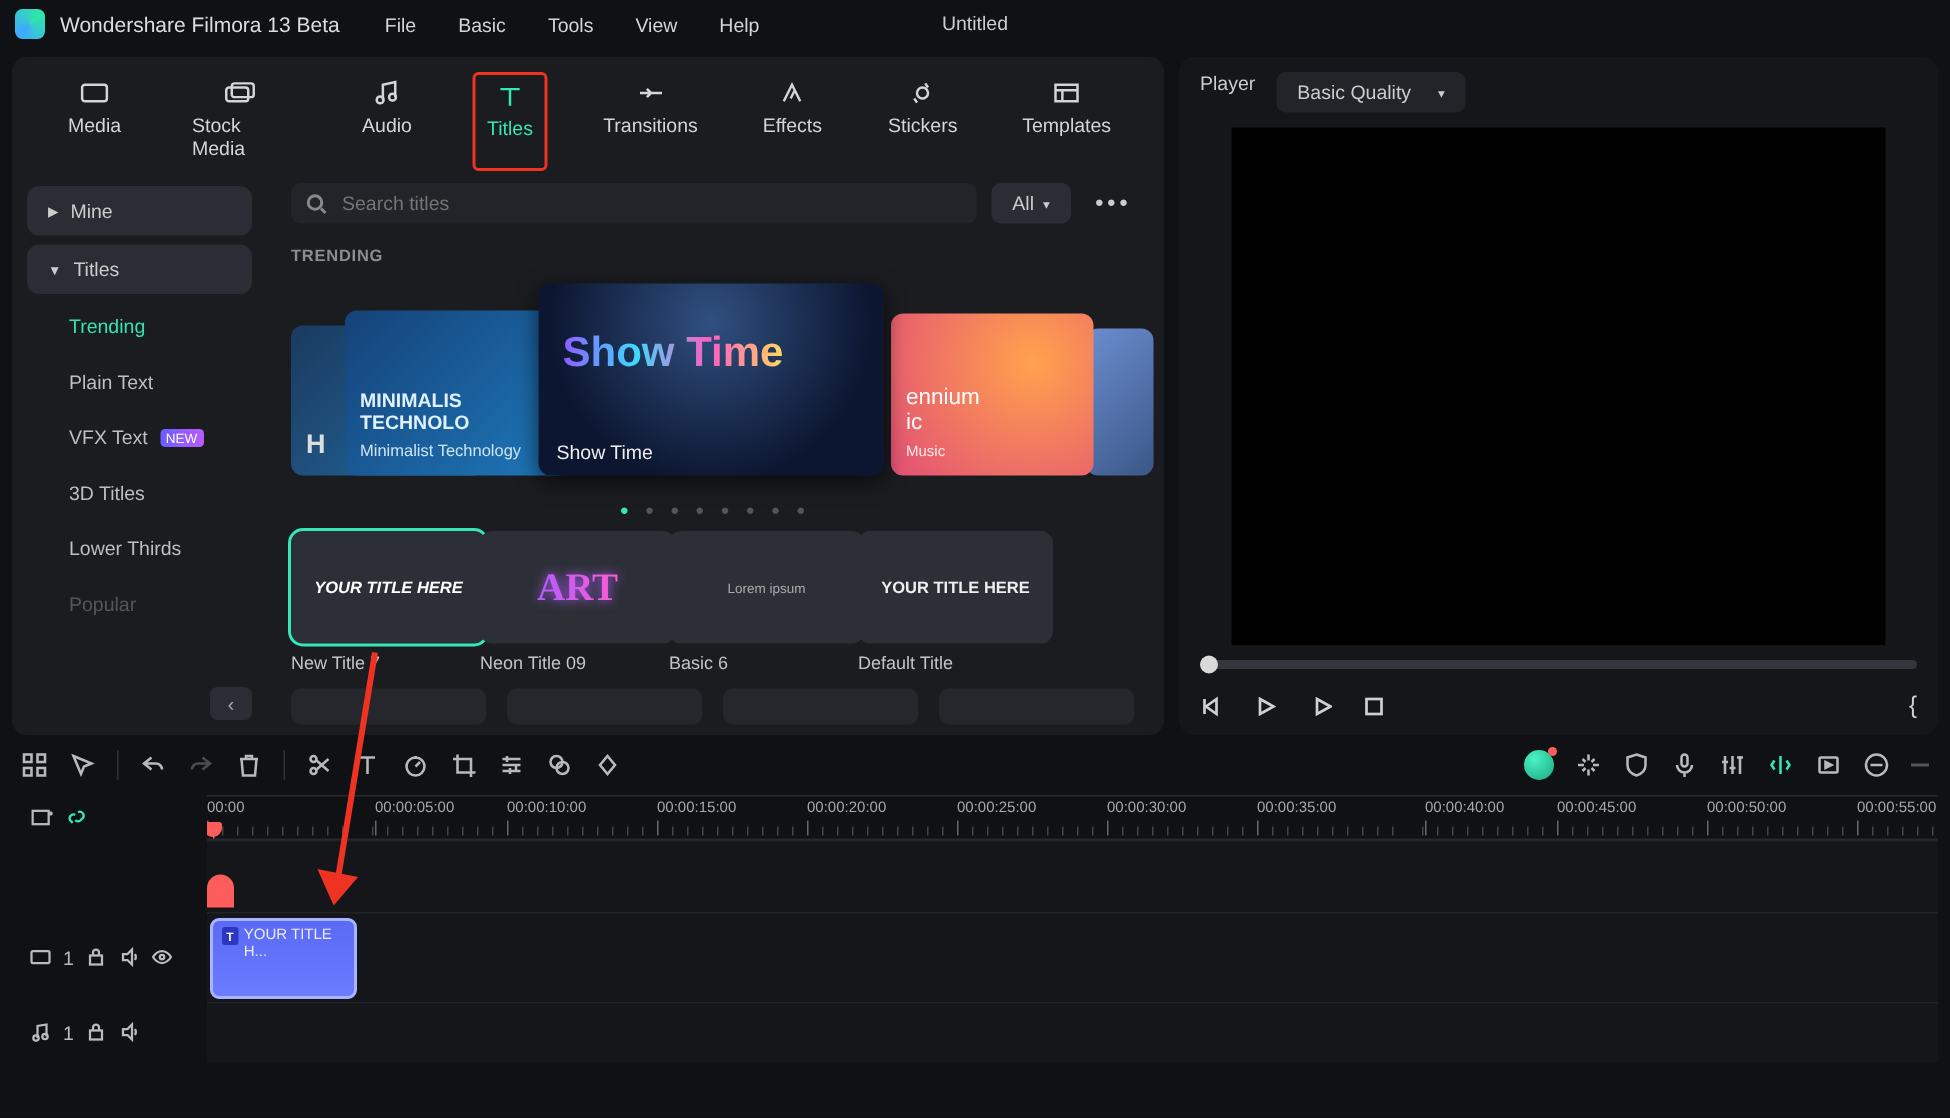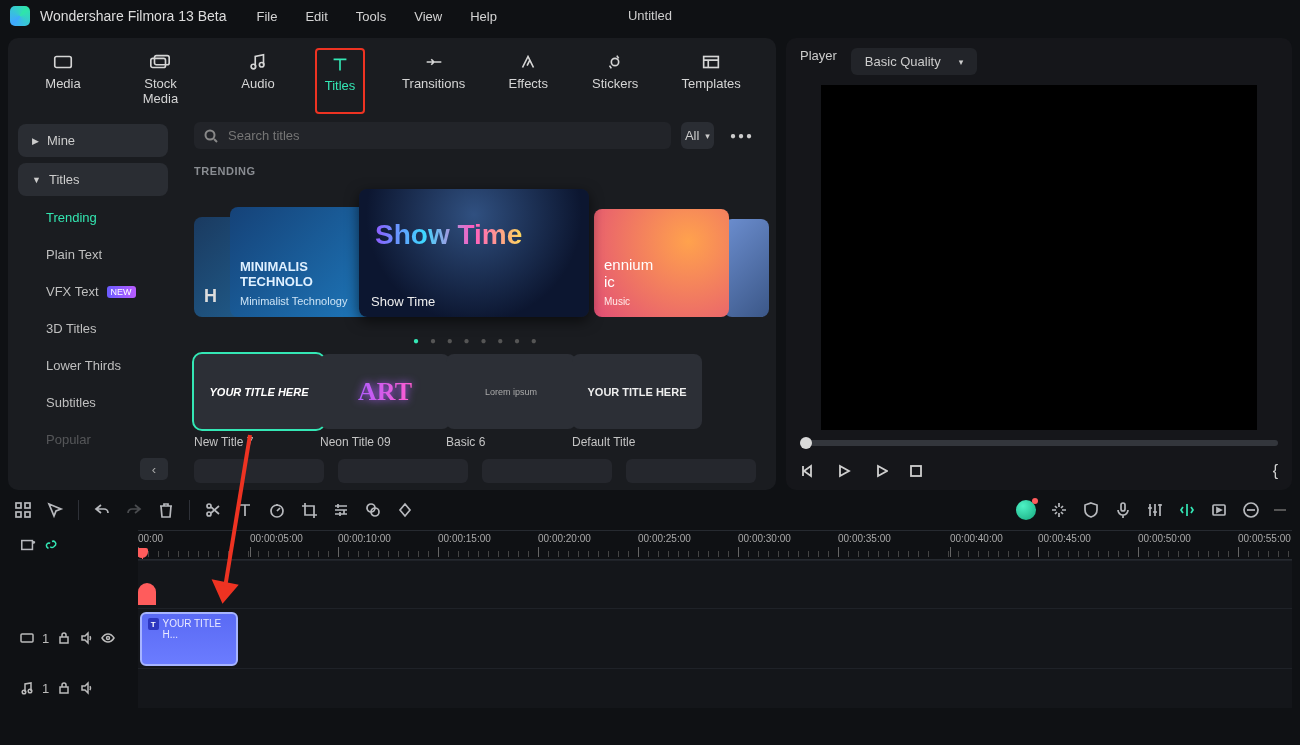--- a/index.html
+++ b/index.html
@@ -35,21 +35,21 @@
 .side-item.strong { background:#2a2d33; }
 .side-sub { padding:8px 14px 8px 28px; color:#bfbfbf; cursor:pointer; font-size:13px; display:flex; align-items:center; gap:8px; }
 .side-sub.sel { color:#33e5b0; }
 .new-badge { background:linear-gradient(90deg,#6a5cff,#b95cff); color:#fff; font-size:9px; padding:1px 4px; border-radius:3px; }
 .side-collapse { position:absolute; bottom:10px; right:10px; width:28px; height:22px; background:#2a2d33; border-radius:5px; display:flex; align-items:center; justify-content:center; color:#aaa; cursor:pointer; }
 
 .content { flex:1; display:flex; flex-direction:column; padding:0 10px; overflow:hidden; }
 .search-row { display:flex; align-items:center; gap:10px; padding:8px 6px; }
 .search-box { flex:1; display:flex; align-items:center; gap:10px; background:#222429; border-radius:6px; padding:6px 10px; color:#888; }
 .search-input { background:transparent; border:none; color:#ccc; outline:none; flex:1; font-size:13px; }
-.all-drop { background:#2a2d33; color:#ccc; border-radius:6px; padding:6px 4px; display:flex; align-items:center; gap:6px; cursor:pointer; }
+.all-drop { background:#2a2d33; color:#ccc; border-radius:6px; padding:6px 14px; display:flex; align-items:center; gap:6px; cursor:pointer; }
 .more-dots { color:#ccc; cursor:pointer; padding:6px; letter-spacing:2px; font-size:10px;}
 
 .section-hdr { font-size:11px; letter-spacing:.5px; color:#8a8d92; margin:8px 6px 10px; font-weight:600; }
 
 .carousel { position:relative; height:130px; margin:0 6px 18px 6px; display:flex; align-items:flex-end; }
 .car-card { position:absolute; border-radius:8px; overflow:hidden; display:flex; flex-direction:column; justify-content:flex-end; padding:10px; color:#ddd; font-size:12px; }
 .c1 { left:0;  width:130px; height:100px; background:linear-gradient(135deg,#1a3a60,#236a9c); z-index:1;}
 .c2 { left:36px; width:150px; height:110px; background:linear-gradient(135deg,#154278,#1e78bb); z-index:2;}
 .c3 { left:165px; width:230px; height:128px; background:radial-gradient(circle at 50% 20%, #305080 0%, #0c1630 70%); z-index:5; box-shadow:0 4px 14px rgba(0,0,0,.6);}
 .c4 { left:400px; width:135px; height:108px; background:radial-gradient(circle at 70% 30%, #ffa24d, #e24f76); z-index:2;}
@@ -100,33 +100,33 @@
 .tick-line { position:absolute; top:20px; width:1px; height:6px; background:#444;}
 .playhead { position:absolute; top:20px; bottom:-200px; width:1px; background:#ff5c5c; }
 .playhead::before { content:""; position:absolute; top:-3px; left:-6px; width:12px; height:10px; background:#ff5c5c; border-radius:2px 2px 6px 6px;}
 .track { display:flex; height:60px; }
 .track-lane { flex:1; background:#14161a; border-top:1px solid #1f2228; position:relative; }
 .clip { position:absolute; top:3px; left:2px; width:98px; height:54px; background:linear-gradient(180deg,#5a6af4,#6b7cff); border:2px solid #a7b4ff; border-radius:6px; color:#eaeaff; font-size:10px; padding:4px 6px; display:flex; align-items:flex-start; gap:4px;}
 .clip-ico { width:12px; height:12px; background:#2d36c0; border-radius:2px; display:inline-flex; align-items:center; justify-content:center; font-size:8px; color:#fff; font-weight:bold;}
 .annot { position:absolute; pointer-events:none; z-index:6; }
 .arrow-line { stroke:#ee3322; stroke-width:4; fill:#ee3322; }
 
-.tabstrip .tab { min-width:50px;text-align:center;}
+.tabstrip .tab { min-width:50px;}
 .c2 .minitech-a { width:100%;}
 .c3-cap { position:absolute; bottom:8px; left:12px; color:#eee; font-size:13px;}
 </style>
 </head>
 <body>
 
 <div class="menubar">
   <div class="logo"></div>
   <div class="app-title">Wondershare Filmora 13 Beta</div>
   <div class="menu-items">
     <span>File</span>
-    <span>Edit</span>
+    <span>Basic</span>
     <span>Tools</span>
     <span>View</span>
     <span>Help</span>
   </div>
   <div class="proj-title">Untitled</div>
 </div>
 
 <div class="main-row">
 
   <div class="panel-left">
@@ -197,21 +197,20 @@
             <span>Titles</span>
           </div>
         <div class="side-sub sel">Trending</div>
         <div class="side-sub">Plain Text</div>
         <div class="side-sub">
             <span>VFX Text</span>
             <span class="new-badge">NEW</span>
           </div>
         <div class="side-sub">3D Titles</div>
         <div class="side-sub">Lower Thirds</div>
-        <div class="side-sub">Subtitles</div>
         <div class="side-sub" style="opacity:.35">Popular</div>
         <div class="side-collapse">‹</div>
       </div>
 
       <div class="content">
         <div class="search-row">
           <div class="search-box">
             <svg width="14" height="14" style="stroke:#888;fill:none;stroke-width:2">
                 <circle cx="6" cy="6" r="4.5"></circle>
                 <path d="M10 10l3 3"></path>

